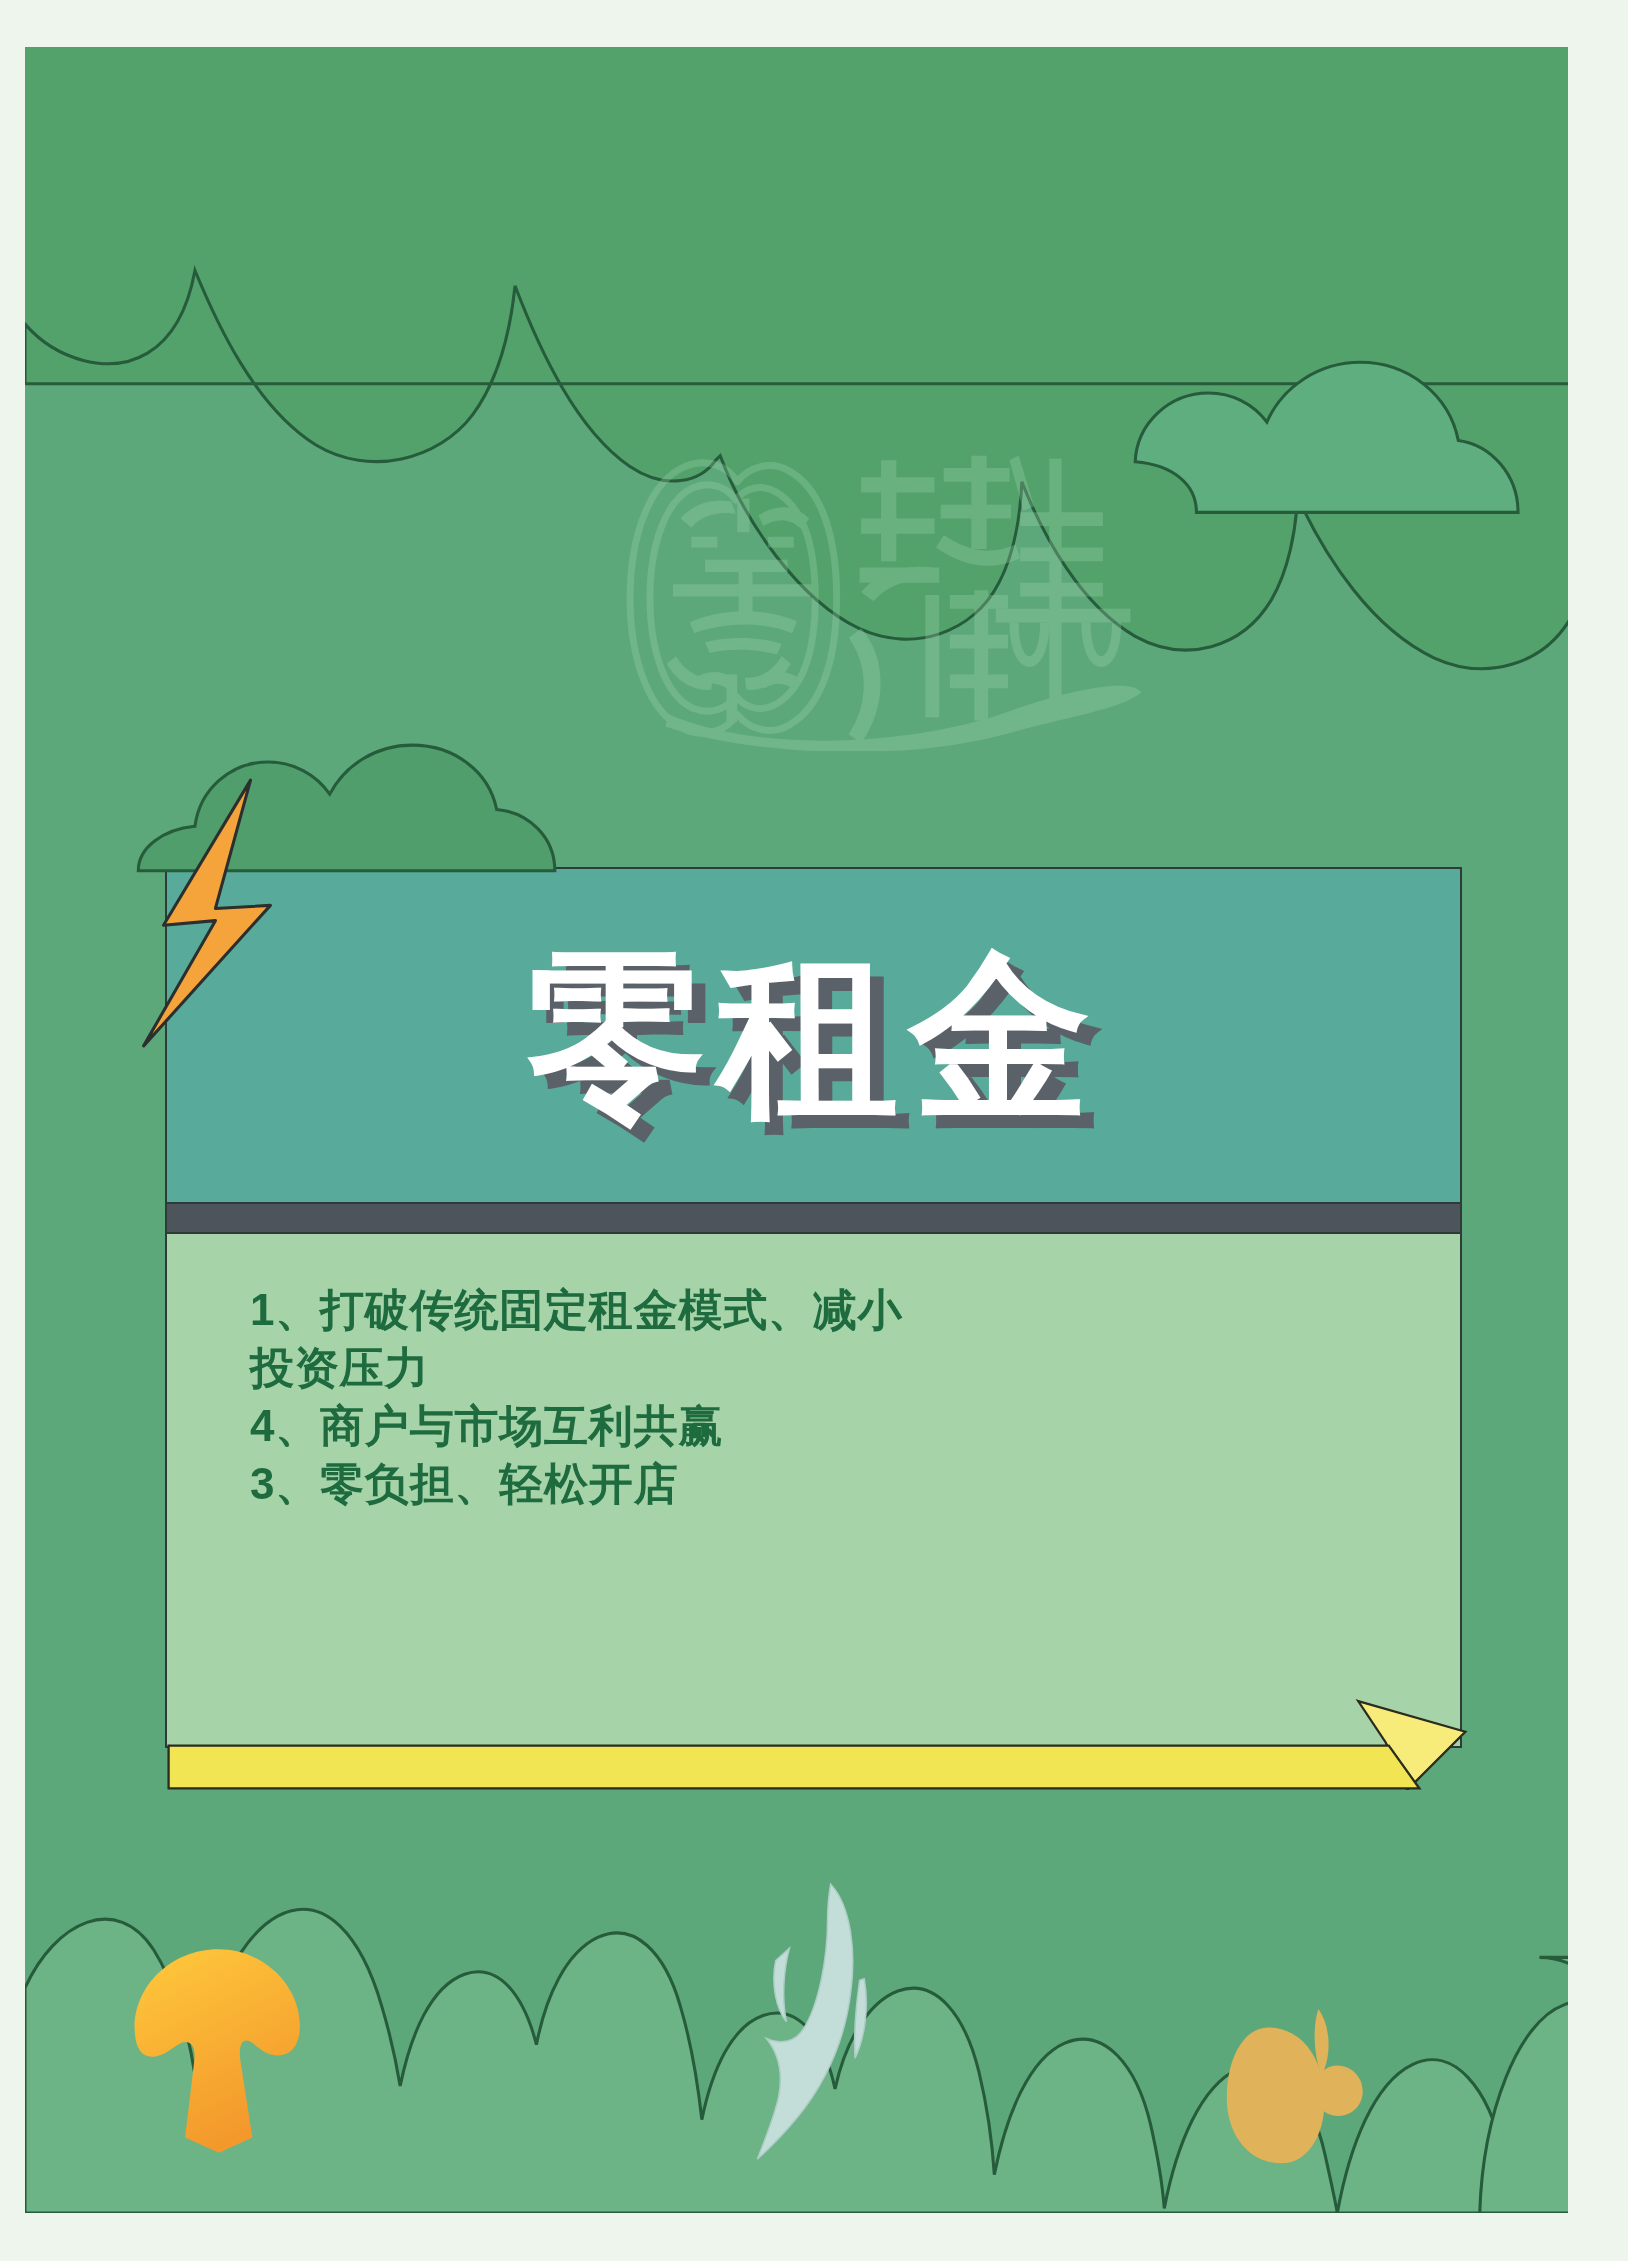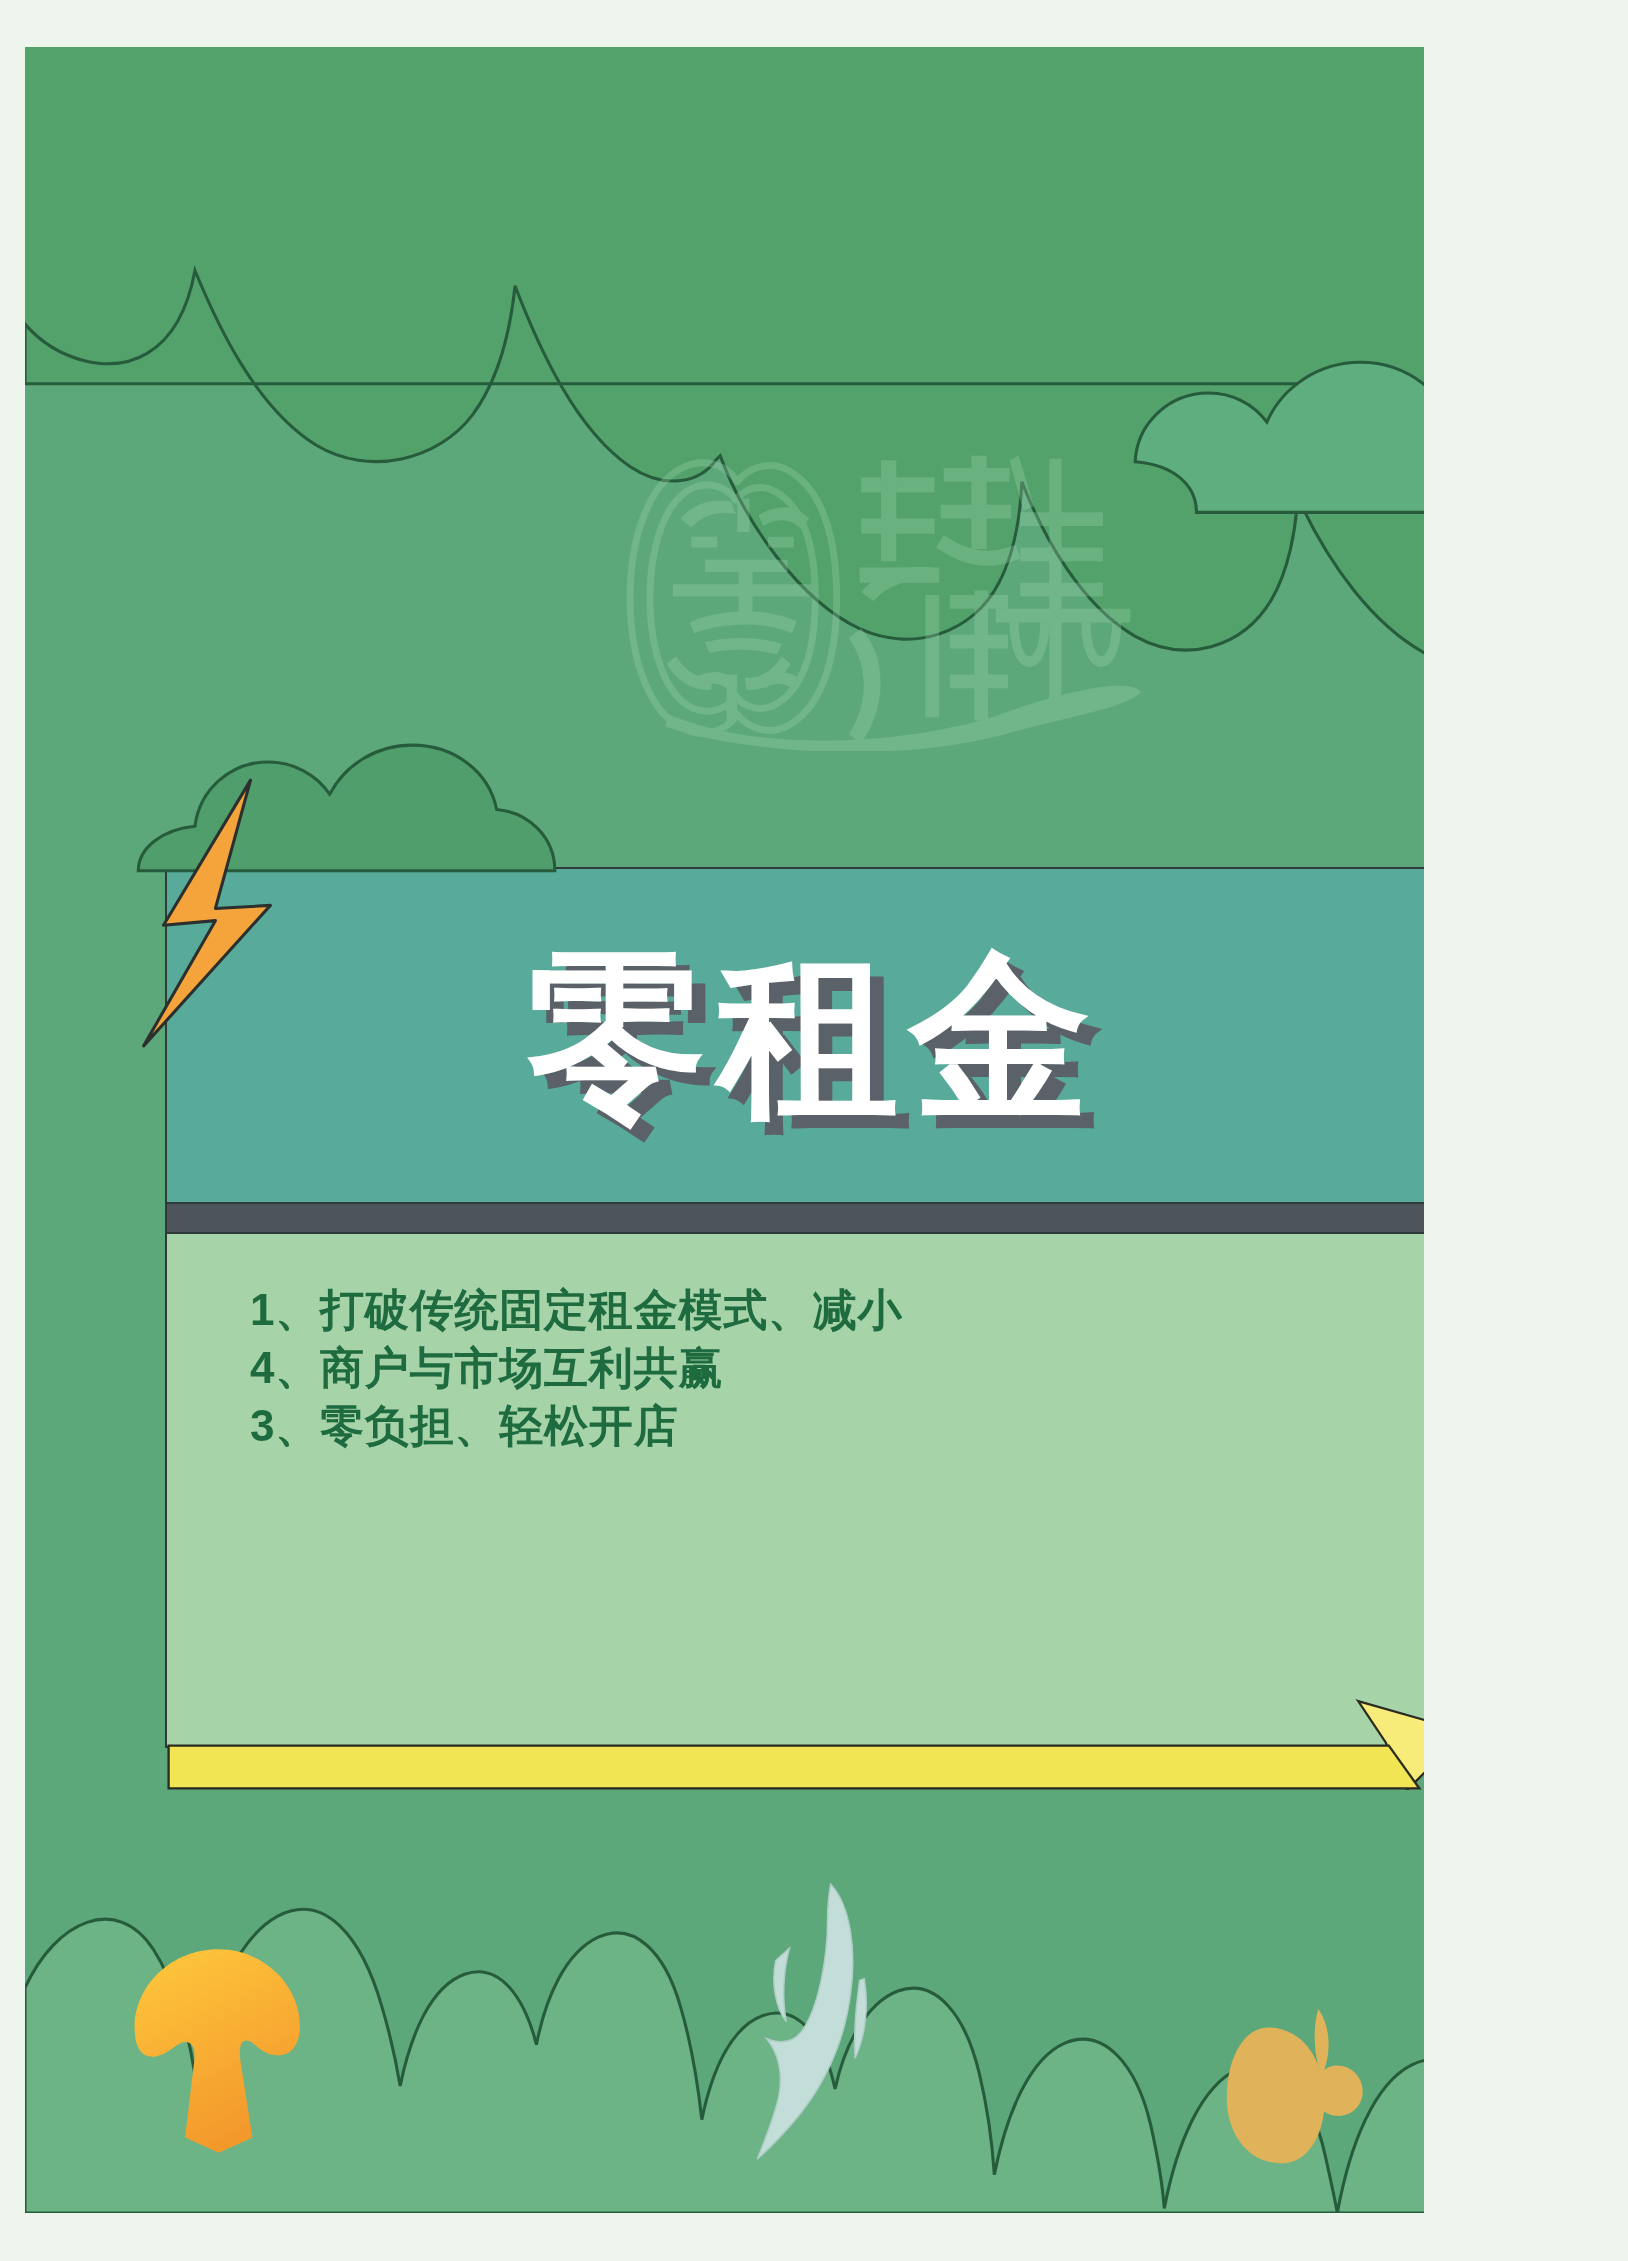--- a/index.html
+++ b/index.html
@@ -1,21 +1,21 @@
 <!DOCTYPE html>
 <html style="font-size:12.2px"><head>
 <meta charset="utf-8">
 <style>
   html,body{margin:0;padding:0;background:#eef5ec;}
   body{
     font-family:"Liberation Sans","DejaVu Sans",sans-serif;
   }
   #poster{
     position:relative;
-    width:1424px;
+    width:1568px;
     height:2261px;
     background:#eef5ec;
     overflow:hidden;
   }
   
   .stage{
     position:absolute;
     left:25px; top:47px;
     width:1578px; height:2166px;
     background:#5da87b;
@@ -306,20 +306,21 @@
 
     <div class="card-head">
       <div class="title">零租金</div>
     </div>
 
     <div class="card-divider"></div>
 
     <div class="card-body">
       <div class="body-text">
         <span class="body-line">1、打破传统固定租金模式、减小</span>
+        <span class="body-line">投资压力</span>
         <span class="body-line">4、商户与市场互利共赢</span>
         <span class="body-line">3、零负担、轻松开店</span>
       </div>
 
       <div class="tape">
         <svg viewBox="0 0 1710 120" preserveAspectRatio="none">
           <path d="M1560 4 L1700 44 L1624 120 L1596 58 Z" fill="#f7ec7a" stroke="#2b2b20" stroke-width="3"></path>
           <path d="M6 62 L1600 62 L1640 118 L6 118 Z" fill="#f2e553" stroke="#2b2b20" stroke-width="3"></path>
         </svg>
       </div>

